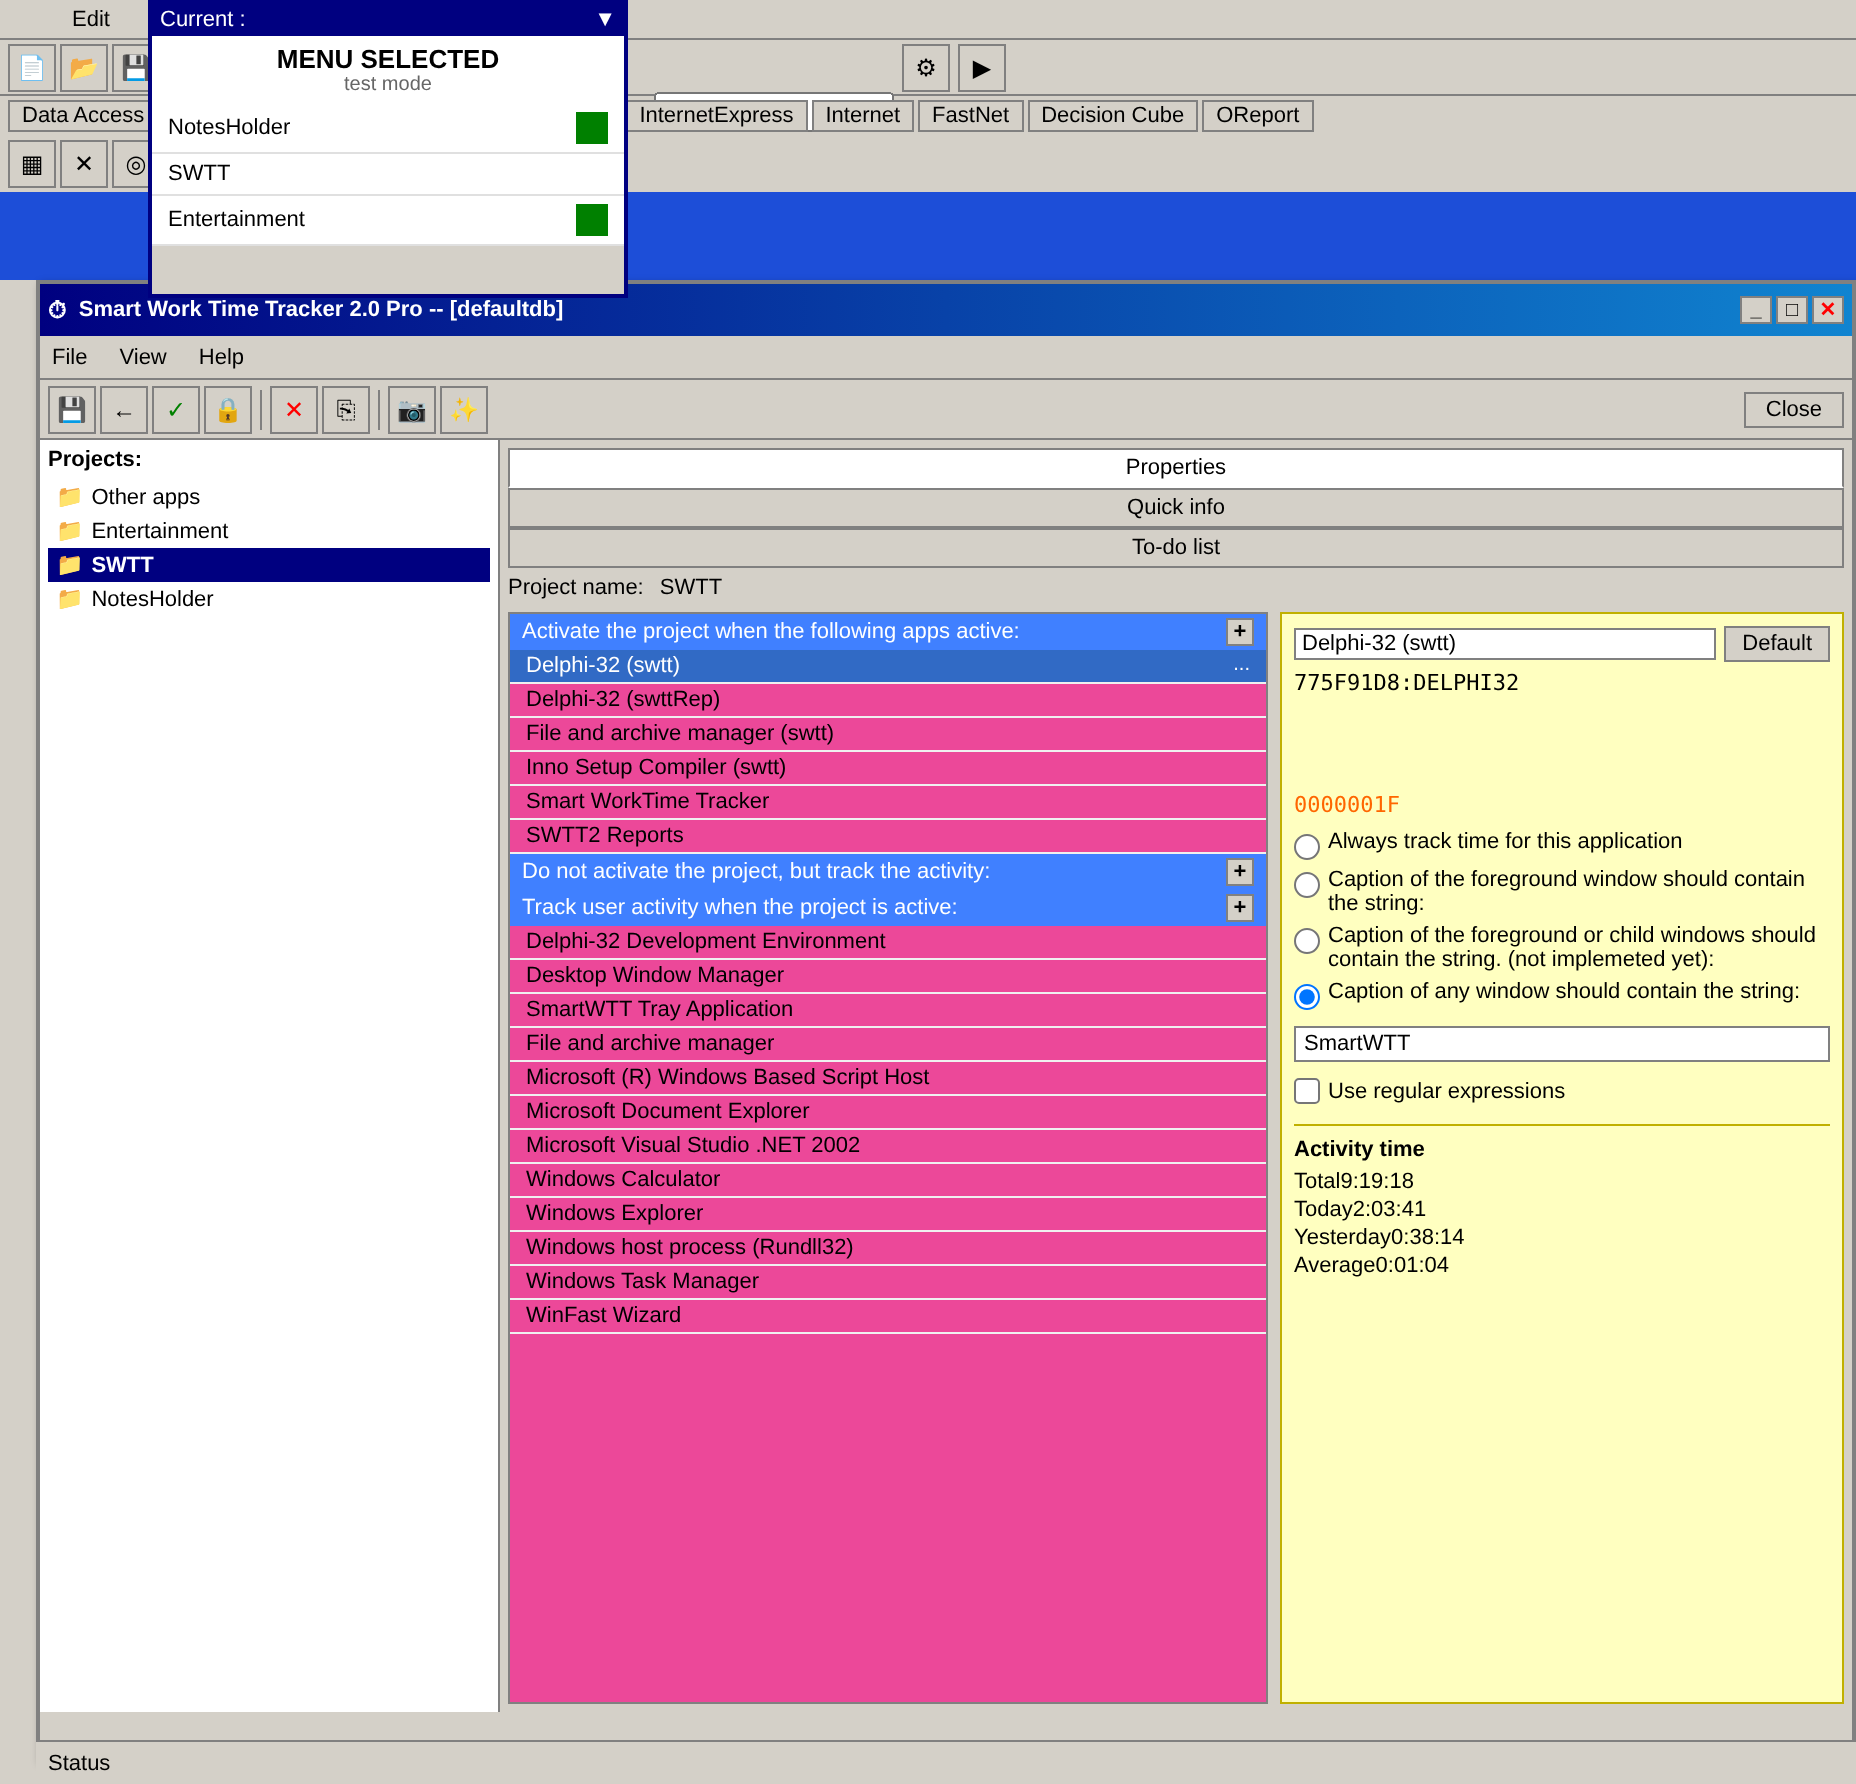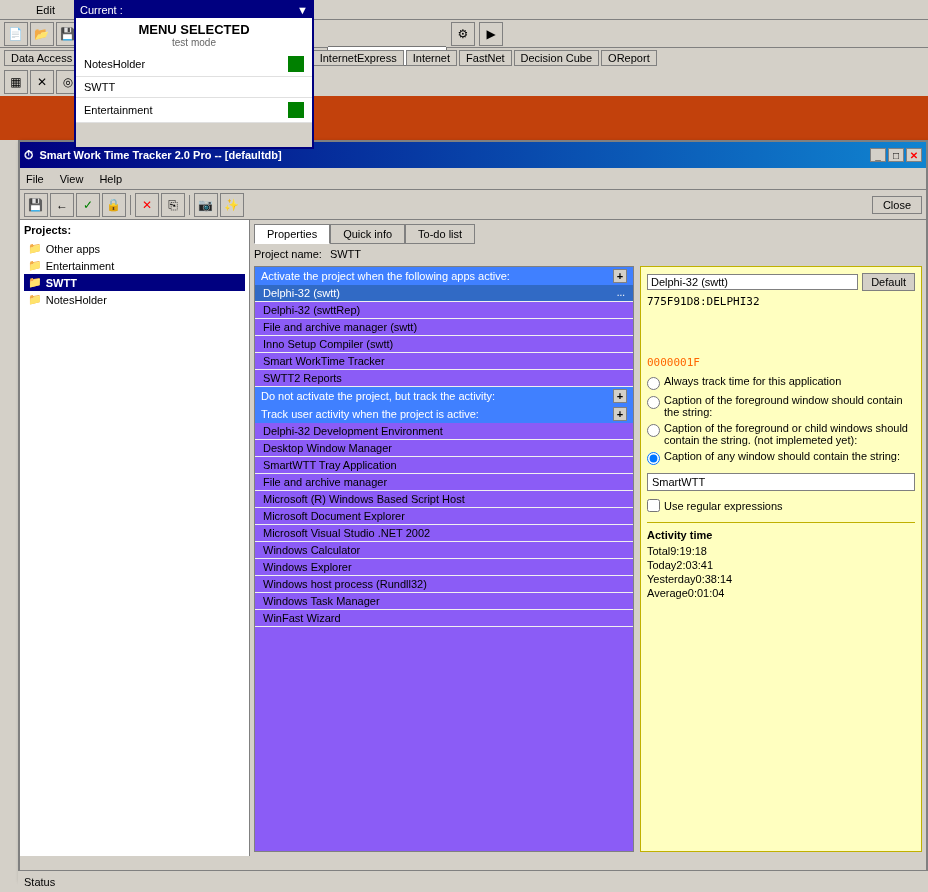--- a/index.html
+++ b/index.html
@@ -3,21 +3,21 @@
   <meta charset="utf-8">
   <style>
     * { box-sizing: border-box; margin: 0; padding: 0; }
     body { font-family: 'Tahoma', 'Arial', sans-serif; font-size: 11px; background: #d4d0c8; overflow: hidden; width: 928px; height: 892px; position: relative; }
 
     
     .ide-bar {
       position: absolute;
       top: 0; left: 0; right: 0;
       height: 140px;
-      background: #c2410c;
+      background: #1d4ed8;
     }
 
     .ide-topbar {
       height: 20px;
       background: #d4d0c8;
       display: flex;
       align-items: center;
       padding: 0 4px;
       gap: 20px;
       border-bottom: 1px solid #808080;
@@ -256,20 +256,21 @@
       display: flex;
       flex-direction: column;
       background: #d4d0c8;
       padding: 4px;
     }
 
     .tabs-row {
       display: flex;
       gap: 0;
       margin-bottom: 4px;
+      flex-direction: column;
     }
 
     .tab-btn {
       padding: 3px 12px;
       background: #d4d0c8;
       border: 1px solid #808080;
       cursor: pointer;
       font-size: 11px;
     }
 
@@ -293,21 +294,21 @@
     
     .props-area {
       display: flex;
       gap: 6px;
       flex: 1;
     }
 
     
     .list-panel {
       width: 380px;
-      background: #8b5cf6;
+      background: #ec4899;
       border: 1px solid #808080;
       overflow-y: auto;
     }
 
     .list-section-header {
       background: #4080ff;
       color: #fff;
       font-size: 11px;
       padding: 2px 6px;
       display: flex;

